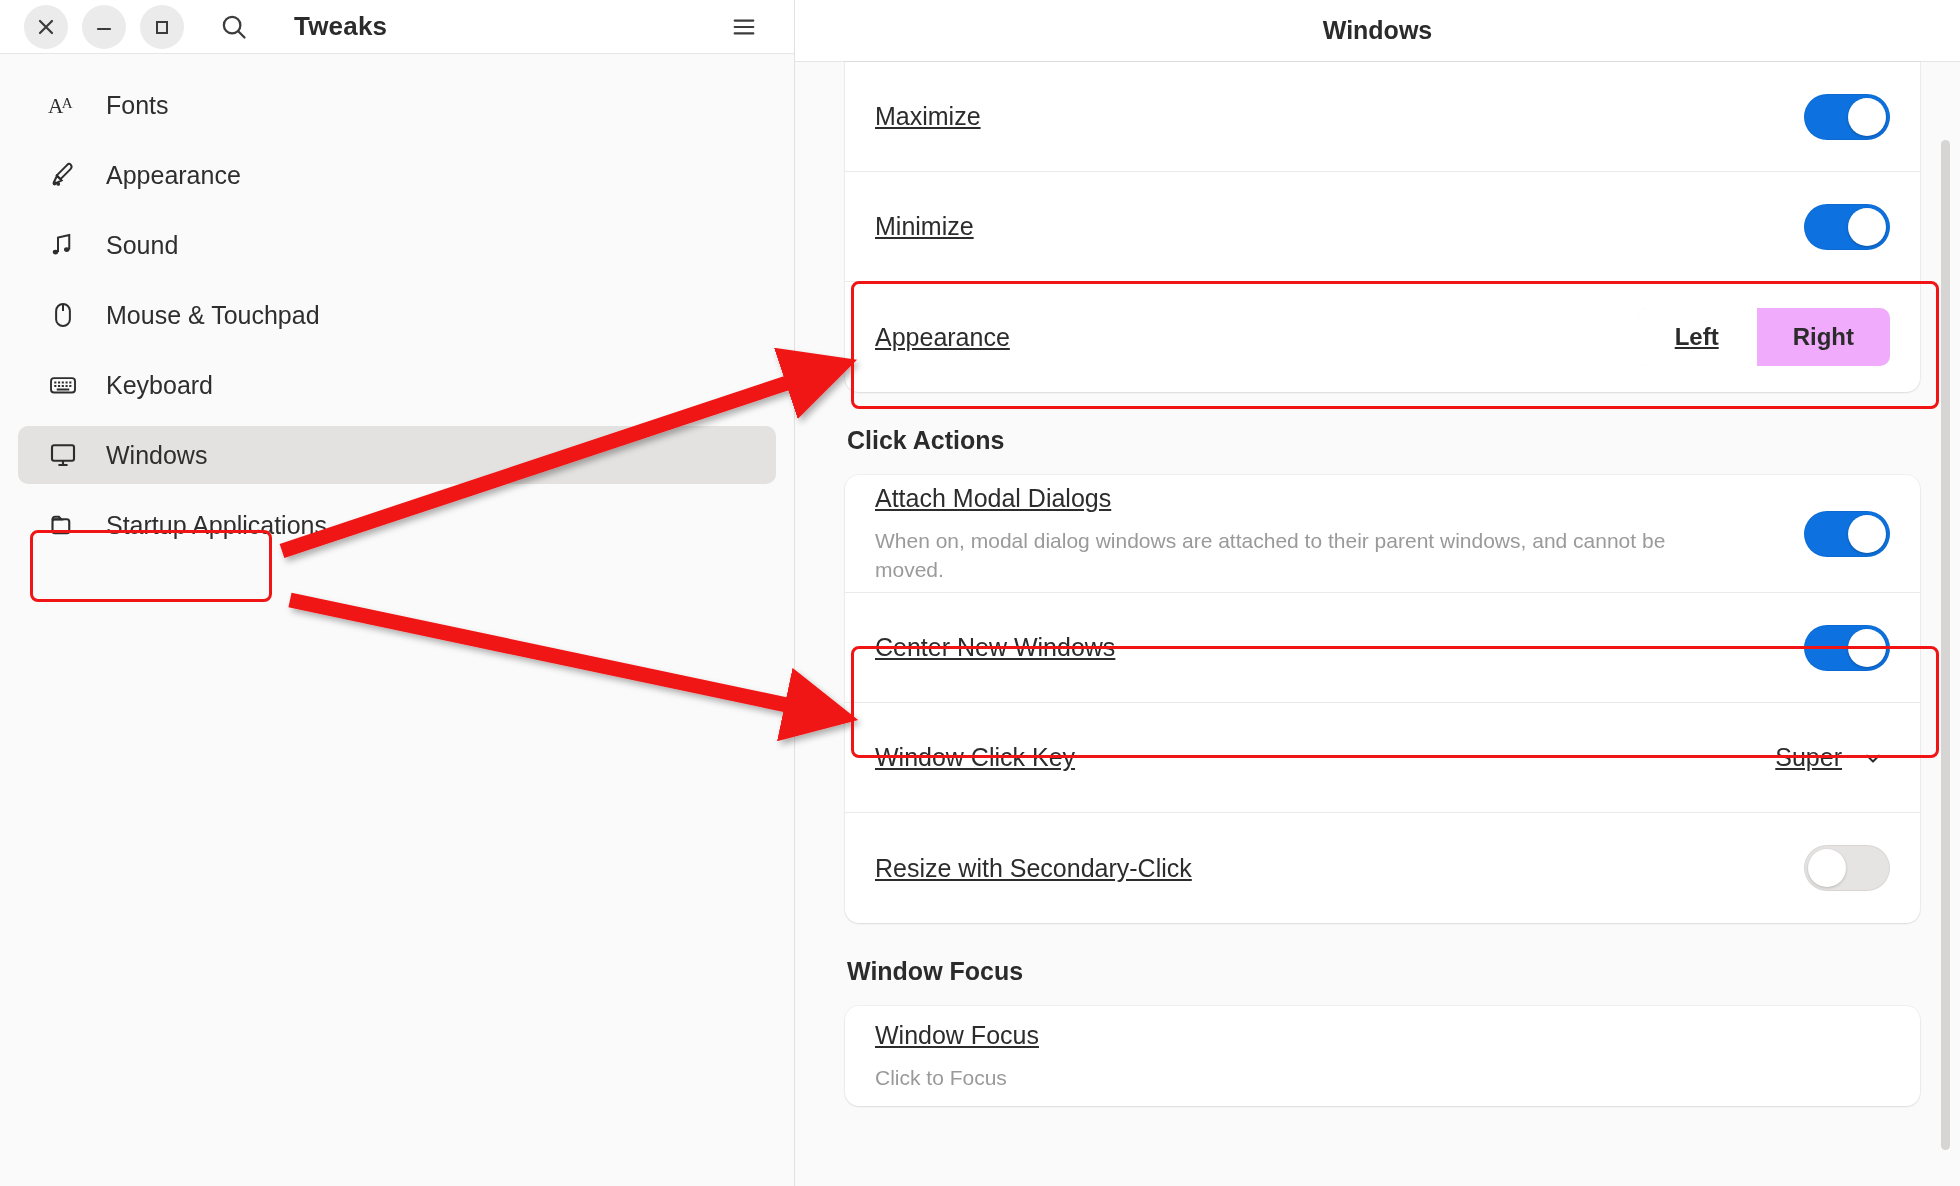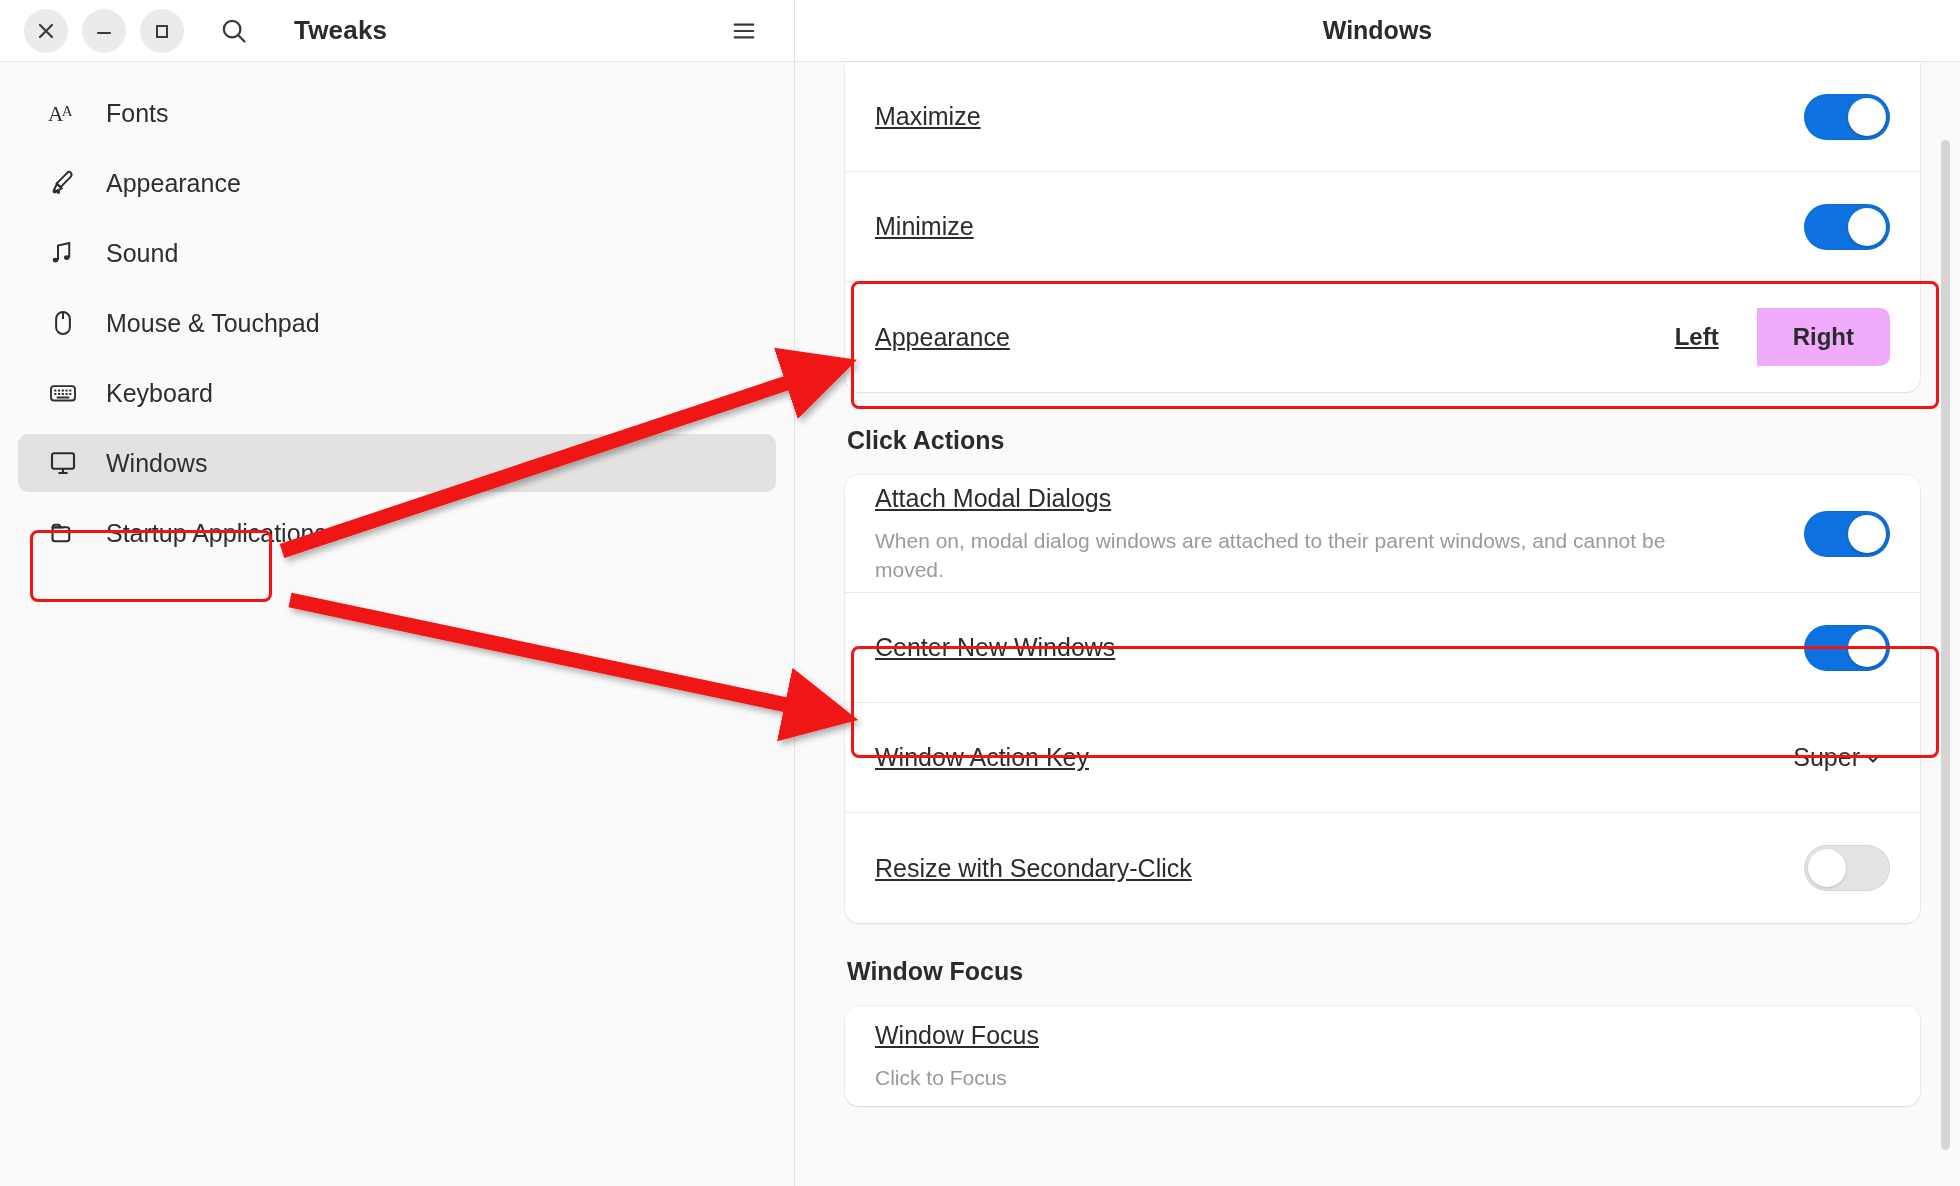--- a/index.html
+++ b/index.html
@@ -19,21 +19,21 @@
   
   .left-pane {
     width: 795px;
     height: 1186px;
     background: #fafafa;
     border-right: 1px solid #e3e1de;
     position: relative;
     flex: 0 0 795px;
   }
   .titlebar {
-    height: 62px;
+    height: 54px;
     display: flex;
     align-items: center;
     background: #ffffff;
     border-bottom: 1px solid #e8e6e3;
     position: relative;
   }
   .wbtn {
     width: 44px; height: 44px;
     border-radius: 50%;
     background: #ebebeb;
@@ -189,24 +189,25 @@
     color: #2b2b2b;
     cursor: pointer;
     background: #f0abfc;
     min-width: 120px;
     text-align: center;
   }
   .seg.active { background: #ffffff; text-decoration: underline; }
 
   
   .dropdown {
-    display:flex; align-items:center; gap: 0;
+    display:flex; align-items:center; gap: 18px;
     cursor: pointer;
     font-size: 25px; color: #2c2c2c;
     padding-right: 4px;
+    text-decoration: underline;
   }
 
   
   .scroll-track {
     position: absolute;
     right: 10px; top: 140px;
     width: 9px; height: 1010px;
     border-radius: 5px;
     background: #d7d5d3;
   }
@@ -409,21 +410,21 @@
           <div class="row-texts">
             <div class="row-title">Center New Windows</div>
           </div>
           <div class="toggle">
             <div class="knob"></div>
           </div>
         </div>
 
         <div class="row">
           <div class="row-texts">
-            <div class="row-title">Window Action Key</div>
+            <div class="row-title">Window Click Key</div>
           </div>
           <div class="dropdown">
             <span>Super</span>
             <svg width="26" height="26" viewBox="0 0 24 24">
               <path d="M6.5 9.8 L12 15.3 L17.5 9.8" stroke="#2c2c2c" stroke-width="1.9" fill="none" stroke-linecap="round" stroke-linejoin="round"></path>
             </svg>
           </div>
         </div>
 
         <div class="row">

